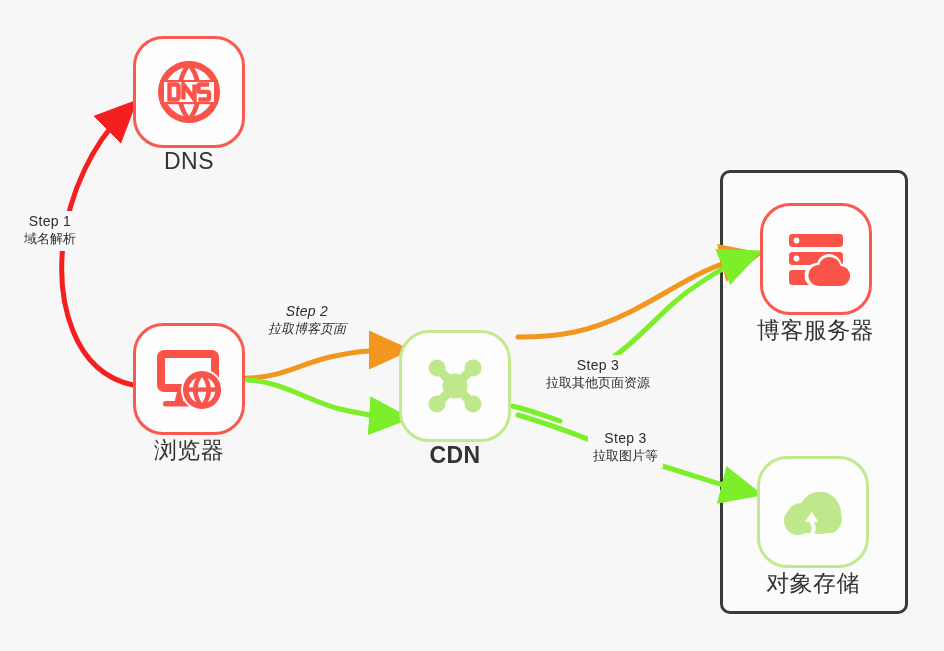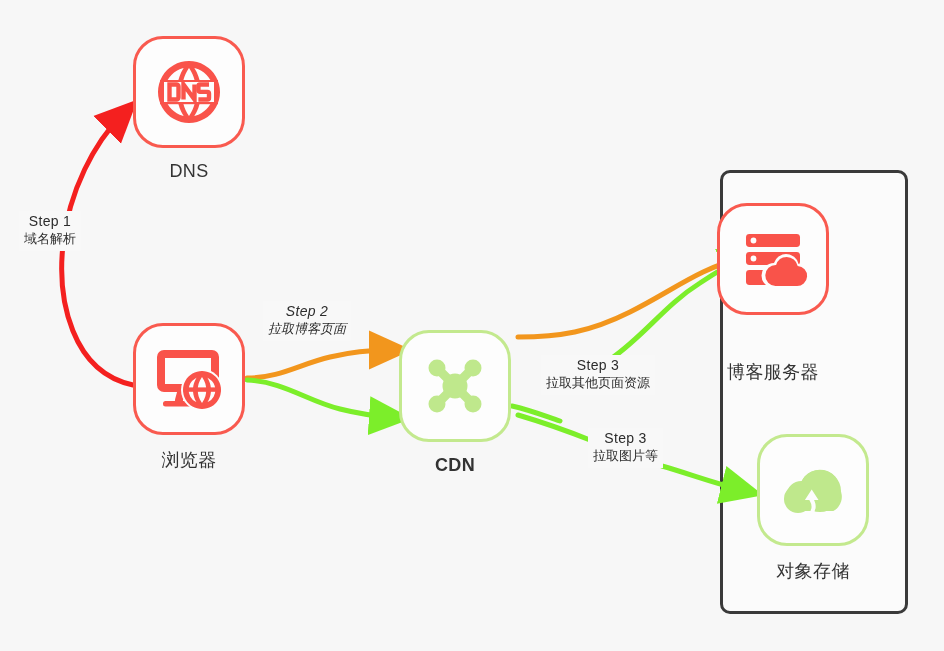--- a/index.html
+++ b/index.html
@@ -33,22 +33,22 @@
     border-radius: 30px;
     background: #fdfdfd;
     display: flex;
     align-items: center;
     justify-content: center;
     box-sizing: border-box;
   }
   .tile-red   { border: 3px solid #f95a4f; }
   .tile-green { border: 3px solid #c3e98e; }
   .node-label {
-    margin-top: 13px;
-    font-size: 18px;
+    margin-top: 0;
+    font-size: 23px;
     color: #333333;
     white-space: nowrap;
     letter-spacing: 0.4px;
   }
   .edge-label {
     position: absolute;
     background: #f8f8f8;
     color: #2c2c2c;
     text-align: center;
     line-height: 1.28;
@@ -171,38 +171,38 @@
           <circle cx="19" cy="19" r="8.5"></circle>
           <circle cx="55" cy="19" r="8.5"></circle>
           <circle cx="19" cy="55" r="8.5"></circle>
           <circle cx="55" cy="55" r="8.5"></circle>
         </g>
       </svg>
     </div>
     <div class="node-label">CDN</div>
   </div>
 
-  <div class="node" id="node-blog" style="left:717px; top:203px;gap:32px;">
+  <div class="node" id="node-blog" style="left:757px; top:203px;">
     <div class="node-tile tile-red">
       <svg width="74" height="74" viewBox="0 0 74 74">
         <g fill="#f9534a">
           <rect x="10" y="12" width="54" height="13" rx="3.4"></rect>
           <rect x="10" y="30" width="54" height="13" rx="3.4"></rect>
           <rect x="10" y="48" width="54" height="15" rx="3.4"></rect>
         </g>
         <circle cx="17.5" cy="18.5" r="2.9" fill="#fdfdfd"></circle>
         <circle cx="17.5" cy="36.5" r="2.9" fill="#fdfdfd"></circle>
         <path d="M38 66 a12.5 12.5 0 0 1 0 -25 a13 13 0 0 1 12 -9 a13 13 0 0 1 12.6 10 a9.5 9.5 0 0 1 -1.6 24 z" fill="#fdfdfd"></path>
         <path d="M39.5 64 a10.5 10.5 0 0 1 0.6 -21 a11.4 11.4 0 0 1 10.6 -8 a11.4 11.4 0 0 1 11 9 a8.3 8.3 0 0 1 -1.2 20 z" fill="#f9534a"></path>
       </svg>
     </div>
     <div class="node-label">博客服务器</div>
   </div>
 
-  <div class="node" id="node-oss" style="left:757px; top:434px;">
+  <div class="node" id="node-oss" style="left:757px; top:456px;">
     <div class="node-tile tile-green">
       <svg width="74" height="74" viewBox="0 0 74 74">
         <path d="M25 58 a15 15 0 0 1 0.8 -30 a20 20 0 0 1 38 8 a16 16 0 0 1 -6.5 22 z" fill="#bfe88c"></path>
         <circle cx="44" cy="38" r="21" fill="#bfe88c"></circle>
         <circle cx="22" cy="46" r="14" fill="#bfe88c"></circle>
         <path d="M36 62 a13 13 0 0 0 2.5 -14 l-0.5 -1 l4.5 0 l-6.8 -10.5 l-6.8 10.5 l4.4 0 l0.8 1.6 a9.5 9.5 0 0 1 -1.6 12 z" fill="#fdfdfd"></path>
       </svg>
     </div>
     <div class="node-label">对象存储</div>
   </div>

